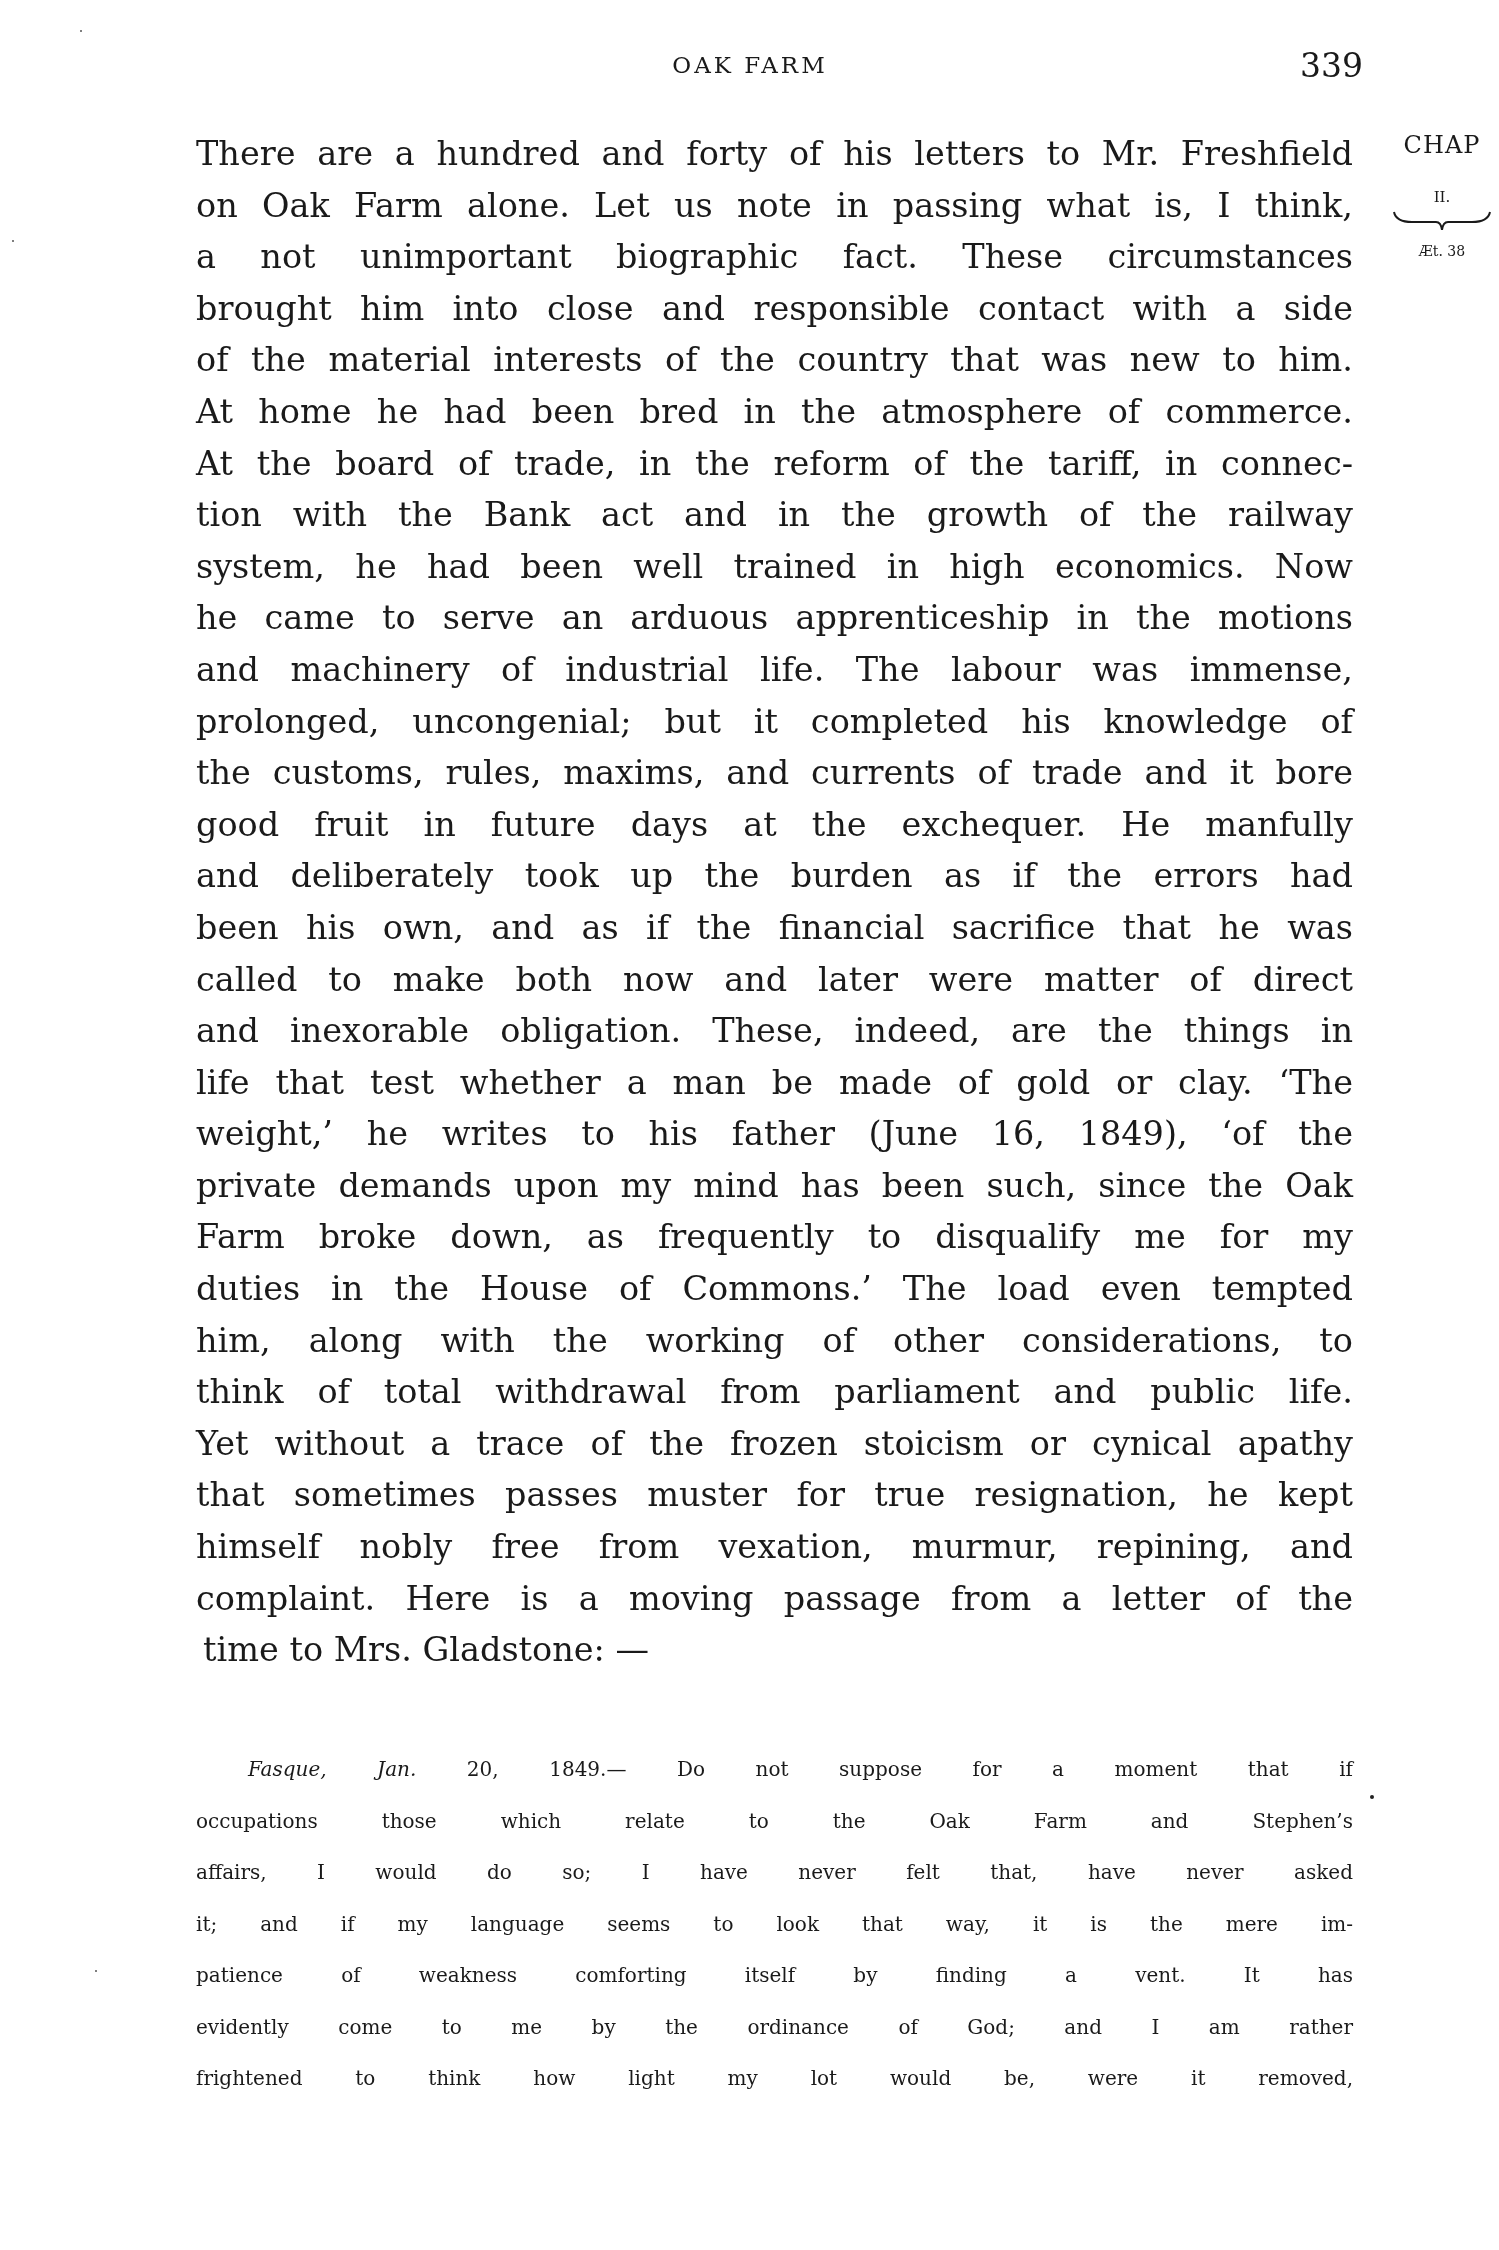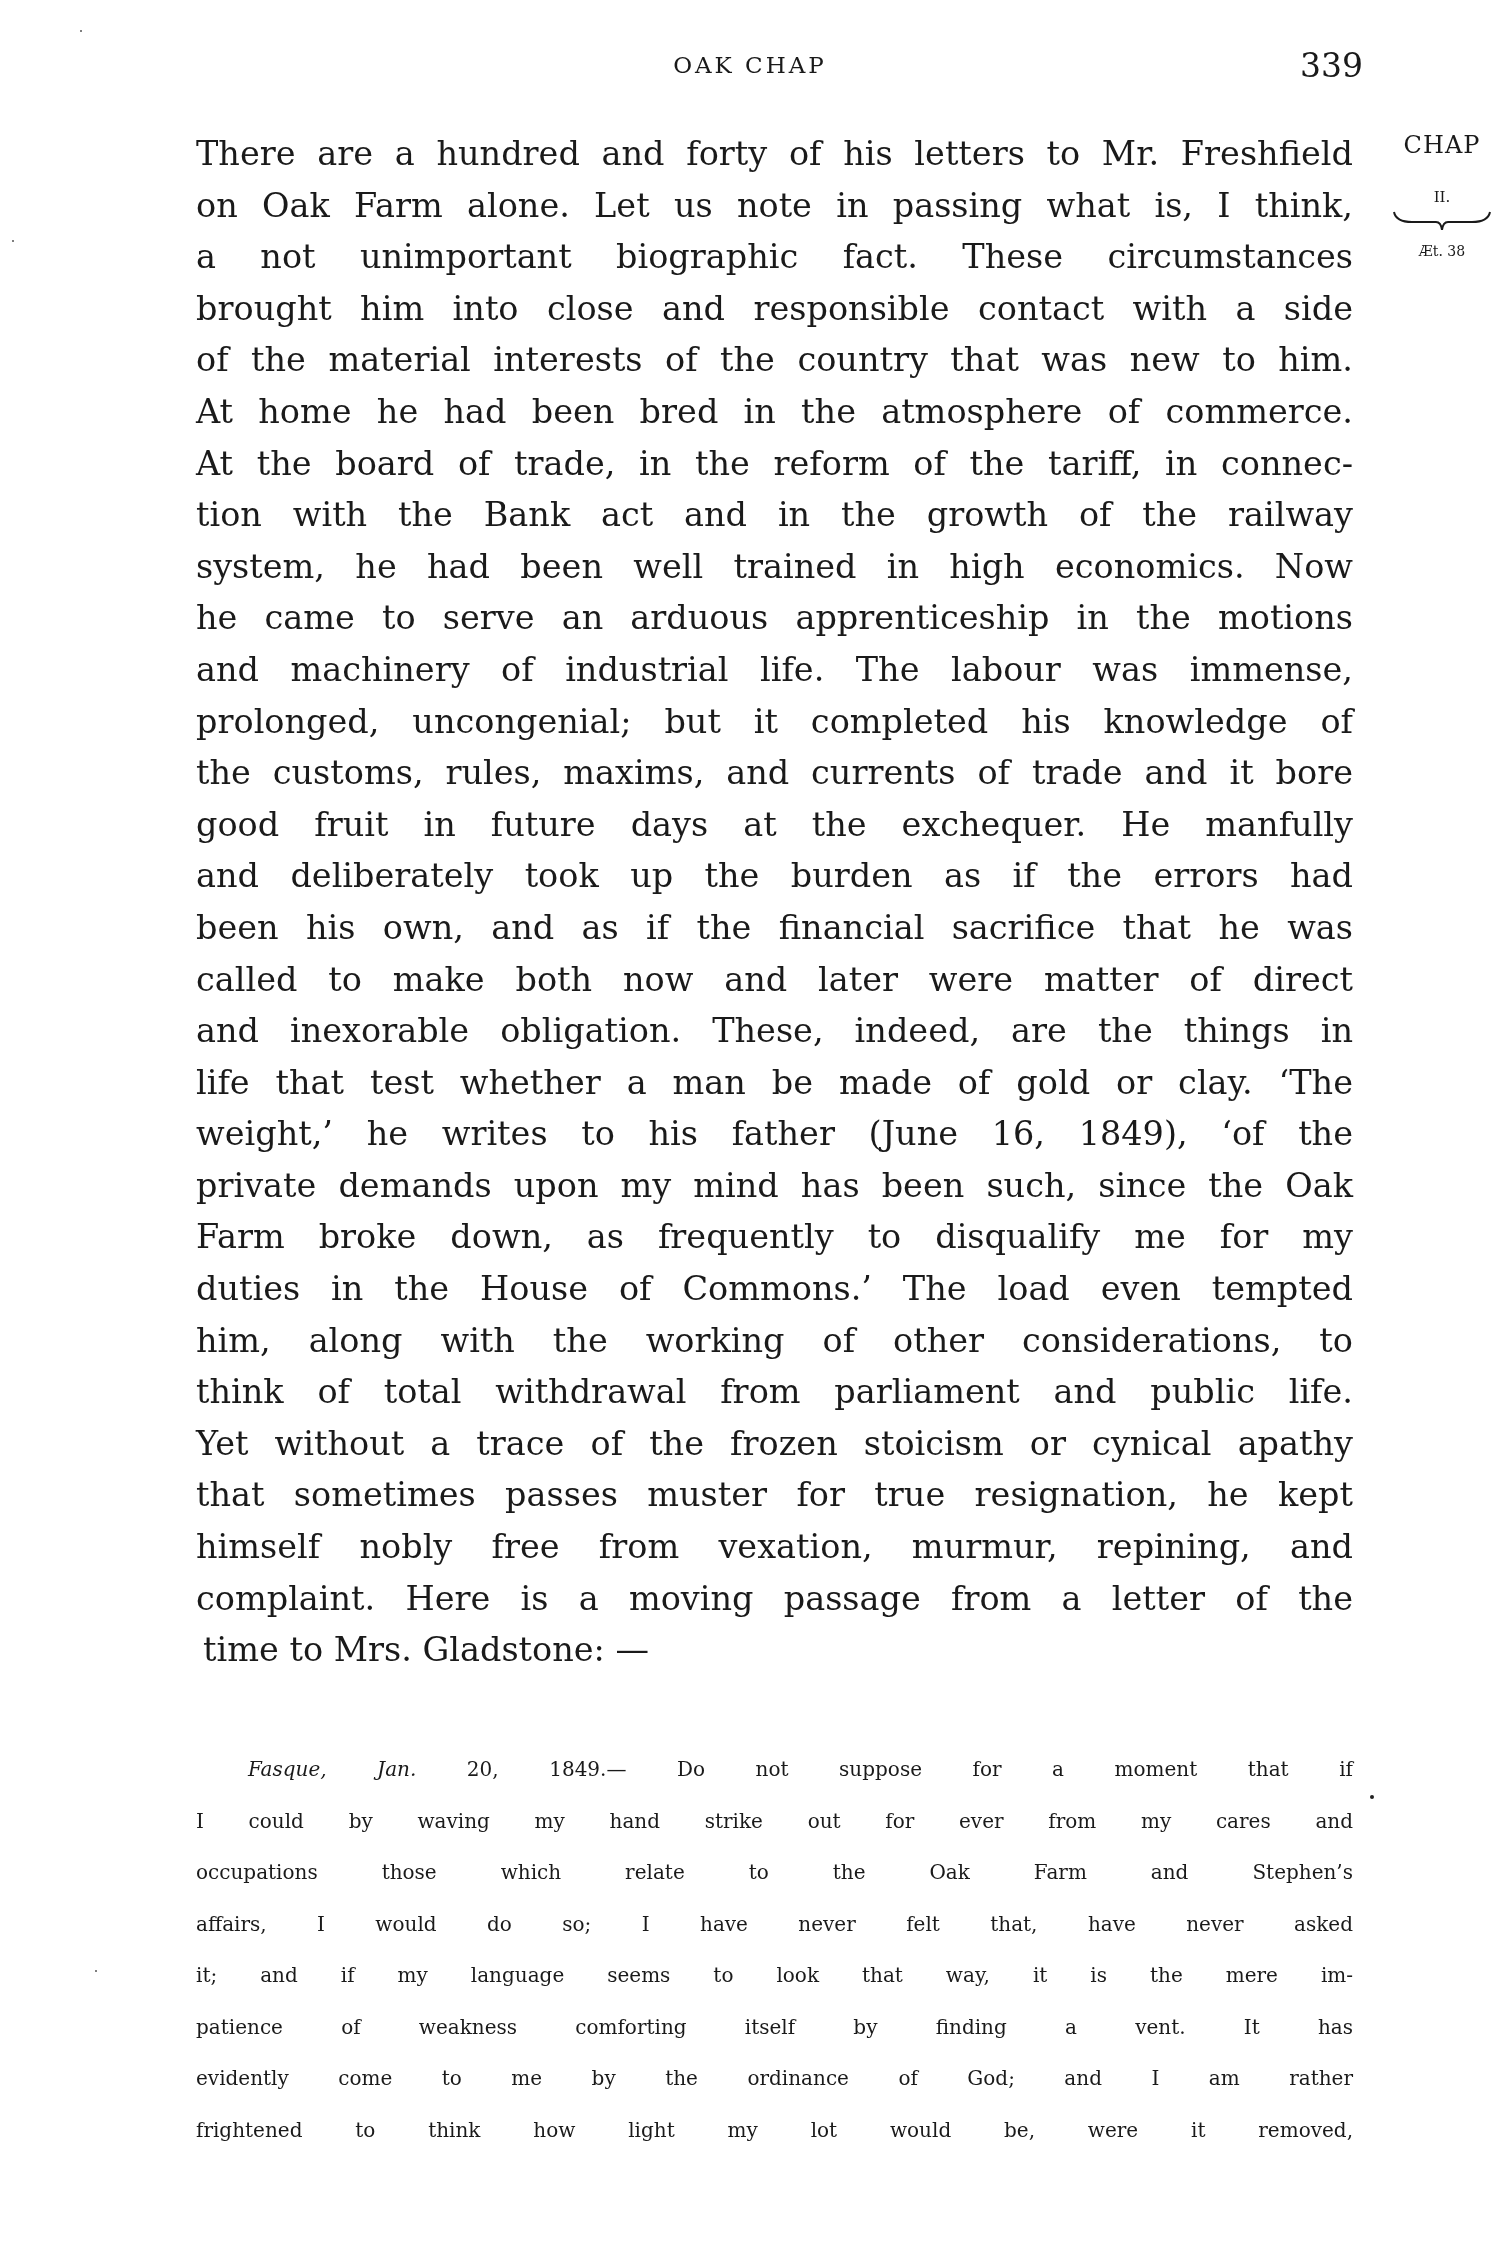--- a/index.html
+++ b/index.html
@@ -22,21 +22,21 @@
   .mn-chap { font-size:24px; letter-spacing:1px; line-height:30px; }
   .mn-num { font-size:15px; line-height:26px;margin-top:24px; }
   .brace { width:100px; height:22px; margin:0 auto; display:block; }
   .mn-aet { font-size:14px; line-height:30px; margin-top:4px; }
   .speck { position:absolute; background:#555; width:2px; height:2px; border-radius:1px; }
 </style>
 </head>
 <body>
 
 <div class="header">
-  <span class="running-head">OAK CHAP</span>
+  <span class="running-head">OAK FARM</span>
   <span class="page-number">339</span>
 </div>
 
 <div class="margin-note">
   <div class="mn-chap">CHAP</div>
   <div class="mn-num">II.</div>
   <svg class="brace" viewBox="0 0 100 22">
     <path d="M2 2 Q4 12 20 12 L44 12 Q49 12 50 20 Q51 12 56 12 L80 12 Q96 12 98 2" fill="none" stroke="#1a1a1a" stroke-width="2"></path>
   </svg>
   <div class="mn-aet">Æt. 38</div>
@@ -70,21 +70,20 @@
   <span class="line">think of total withdrawal from parliament and public life.</span>
   <span class="line">Yet without a trace of the frozen stoicism or cynical apathy</span>
   <span class="line">that sometimes passes muster for true resignation, he kept</span>
   <span class="line">himself nobly free from vexation, murmur, repining, and</span>
   <span class="line">complaint.  Here is a moving passage from a letter of the</span>
   <span class="line last">time to Mrs. Gladstone: —</span>
 </div>
 
 <div class="letter">
   <span class="lline first"><em>Fasque, Jan.</em><span> 20, 1849.— Do not suppose for a moment that if</span></span>
-  <span class="lline">I could by waving my hand strike out for ever from my cares and</span>
   <span class="lline">occupations those which relate to the Oak Farm and Stephen’s</span>
   <span class="lline">affairs, I would do so; I have never felt that, have never asked</span>
   <span class="lline">it; and if my language seems to look that way, it is the mere im-</span>
   <span class="lline">patience of weakness comforting itself by finding a vent.  It has</span>
   <span class="lline">evidently come to me by the ordinance of God; and I am rather</span>
   <span class="lline">frightened to think how light my lot would be, were it removed,</span>
 </div>
 
 <span class="speck" style="left:80px;top:30px;"></span>
 <span class="speck" style="left:12px;top:240px;"></span>

